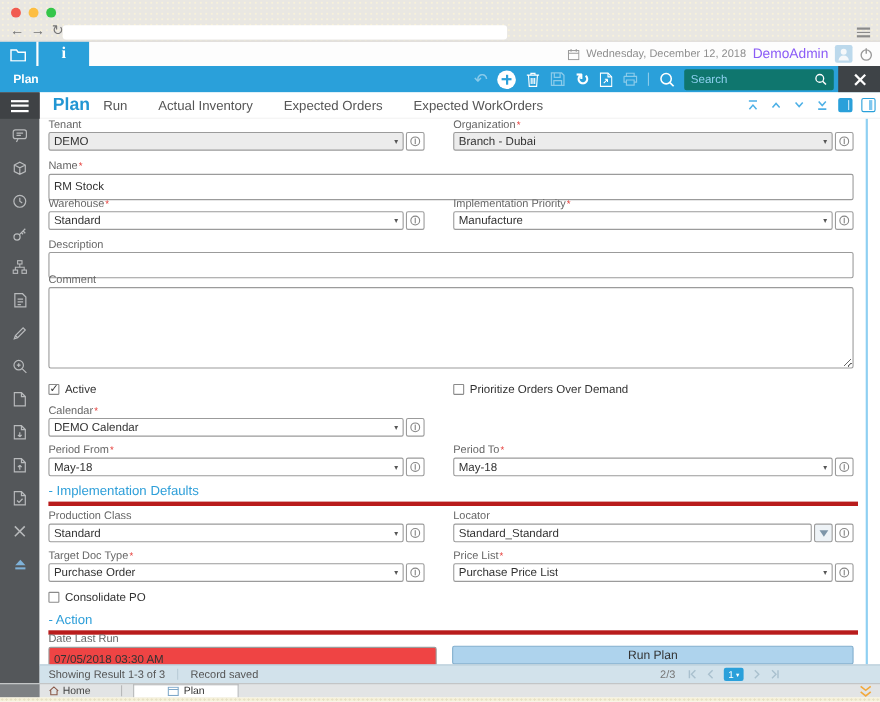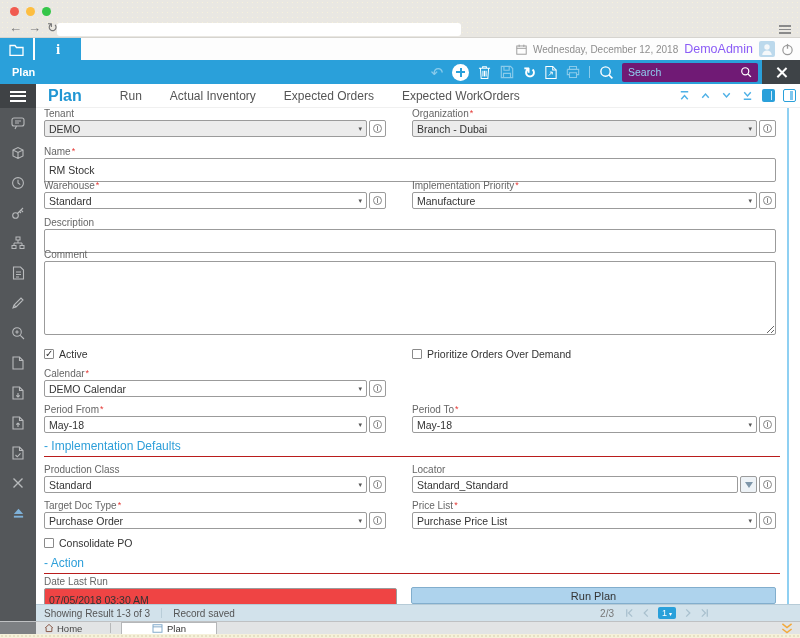--- a/index.html
+++ b/index.html
@@ -33,34 +33,34 @@
   .tb-icons{position:absolute;right:186px;top:0;height:24px;display:flex;align-items:center;gap:9px}
   .tbi{display:flex;align-items:center;justify-content:center;color:#fff;cursor:default}
   .tbi.dim{opacity:.45}
   .tb-undo{font-size:15px;line-height:15px}
   .tb-refresh{font-size:15px;line-height:15px;font-weight:bold}
   .addcirc{width:17px;height:17px;border-radius:50%;background:#fff;position:relative}
   .addcirc::before,.addcirc::after{content:"";position:absolute;background:#2aa0da}
   .addcirc::before{left:4px;top:7.5px;width:9px;height:2px}
   .addcirc::after{left:7.5px;top:4px;width:2px;height:9px}
   .tb-sep{width:1px;height:12px;background:rgba(255,255,255,.45)}
-  .tb-search{position:absolute;right:42px;top:2.5px;width:136px;height:19px;background:#701a75;border-radius:2px;display:flex;align-items:center}
+  .tb-search{position:absolute;right:42px;top:2.5px;width:136px;height:19px;background:#0f766e;border-radius:2px;display:flex;align-items:center}
   .searchinput{flex:1;background:transparent;border:none;outline:none;color:#e8f6ff;font-size:10.5px;padding:0 6px;font-family:inherit;min-width:0}
   .searchinput::placeholder{color:#8fd0f0}
   .tb-searchbtn{width:24px;height:19px;display:flex;align-items:center;justify-content:center}
   .tb-close{position:absolute;right:0;top:0;width:38px;height:24px;background:#3e4347;display:flex;align-items:center;justify-content:center}
   .xglyph{position:relative;width:11px;height:11px}
   .xglyph::before,.xglyph::after{content:"";position:absolute;left:5px;top:-1px;width:1.8px;height:13px;background:#fff}
   .xglyph::before{transform:rotate(45deg)}
   .xglyph::after{transform:rotate(-45deg)}
 
   
   .tabrow{position:absolute;top:84px;left:36px;right:0;height:24px;background:#fff;display:flex;align-items:center;border-bottom:1px solid #f0f0f0}
   .tab-title{color:#2196d3;font-size:16px;font-weight:bold;margin-left:12px}
-  .tabs{display:flex;gap:28px;margin-left:38px}
+  .tabs{display:flex;gap:28px;margin-left:12px}
   .tab{font-size:12px;color:#555;white-space:nowrap;cursor:default}
   .tabnav{position:absolute;right:4px;display:flex;gap:8px;align-items:center}
   .vt1{width:13px;height:13px;border-radius:2px;background:#2aa0da;position:relative}
   .vt1::after{content:"";position:absolute;right:3px;top:2px;width:1.5px;height:9px;background:#cfeafa}
   .vt2{width:13px;height:13px;border-radius:2px;border:1px solid #2aa0da;position:relative;background:#fff}
   .vt2::after{content:"";position:absolute;right:2px;top:1px;width:3px;height:9px;background:#7ec7ef}
 
   
   .sidebar{position:absolute;left:0;top:84px;width:36px;height:537px;background:#54575a}
   .sb-menu{height:24px;background:#3f4245;display:flex;flex-direction:column;align-items:center;justify-content:center;gap:2.5px;cursor:default}
@@ -83,21 +83,21 @@
   .infoglyph::after{content:"";position:absolute;left:3.2px;top:1.4px;width:1px;height:5px;background:#868686}
   .locbtn{width:17px;height:17px;flex:none;border:1px solid #9b9b9b;border-radius:2px;background:#eef3f7;display:flex;align-items:center;justify-content:center;padding:0;cursor:default}
   .loctri{width:0;height:0;border-left:4.5px solid transparent;border-right:4.5px solid transparent;border-top:6px solid #7e96a9}
   .txt{width:100%;height:17px;border:1px solid #9b9b9b;border-radius:2px;font-size:10.5px;padding:11px 4px;font-family:inherit;color:#333;background:#fff}
   .txt:disabled{background:#ef4444;color:#333}
   textarea.txt{height:74px;resize:none;padding:2px 4px}
   .cbwrap{position:absolute;display:flex;align-items:center}
   .cbx{width:10px;height:10px;border:1px solid #8a8a8a;border-radius:1px;background:#fff;position:relative;flex:none}
   .cbx.checked::after{content:"✓";position:absolute;left:0;top:-2px;font-size:10px;line-height:12px;color:#333}
   .cbl{font-size:10.5px;color:#333;margin-left:5px;white-space:nowrap}
-  .sechead{position:absolute;left:8px;width:736px;color:#2e9fd9;font-size:12px;padding-bottom:3px;border-bottom:1px solid #b91c1c;white-space:nowrap}
+  .sechead{position:absolute;left:8px;width:736px;color:#2e9fd9;font-size:12px;padding-bottom:3px;border-bottom:4px solid #b91c1c;white-space:nowrap}
   .runbtn{position:absolute;left:375px;top:479px;width:365px;height:17px;background:#aed3ed;border:1px solid #82aecd;border-radius:2px;font-size:11px;color:#333;font-family:inherit;cursor:default}
 
   
   .statusbar{position:absolute;left:36px;right:0;top:604px;height:17px;background:#d2e2eb;border-top:1px solid #b6cbd7;display:flex;align-items:center;font-size:10px;color:#555}
   .sb-result{margin-left:8px;white-space:nowrap}
   .sb-div{width:1px;height:10px;background:#b9cdd8;margin:0 11px}
   .sb-right{position:absolute;right:90px;display:flex;gap:7px;align-items:center}
   .pgind{color:#777;margin-right:3px}
   .pgsel{width:18px;height:12px;background:#2aa0da;border-radius:2px;color:#fff;font-size:9px;display:flex;align-items:center;justify-content:center;gap:1px;cursor:default}
   .pgsel .caret{color:#fff;font-size:6px;margin-left:1px}

